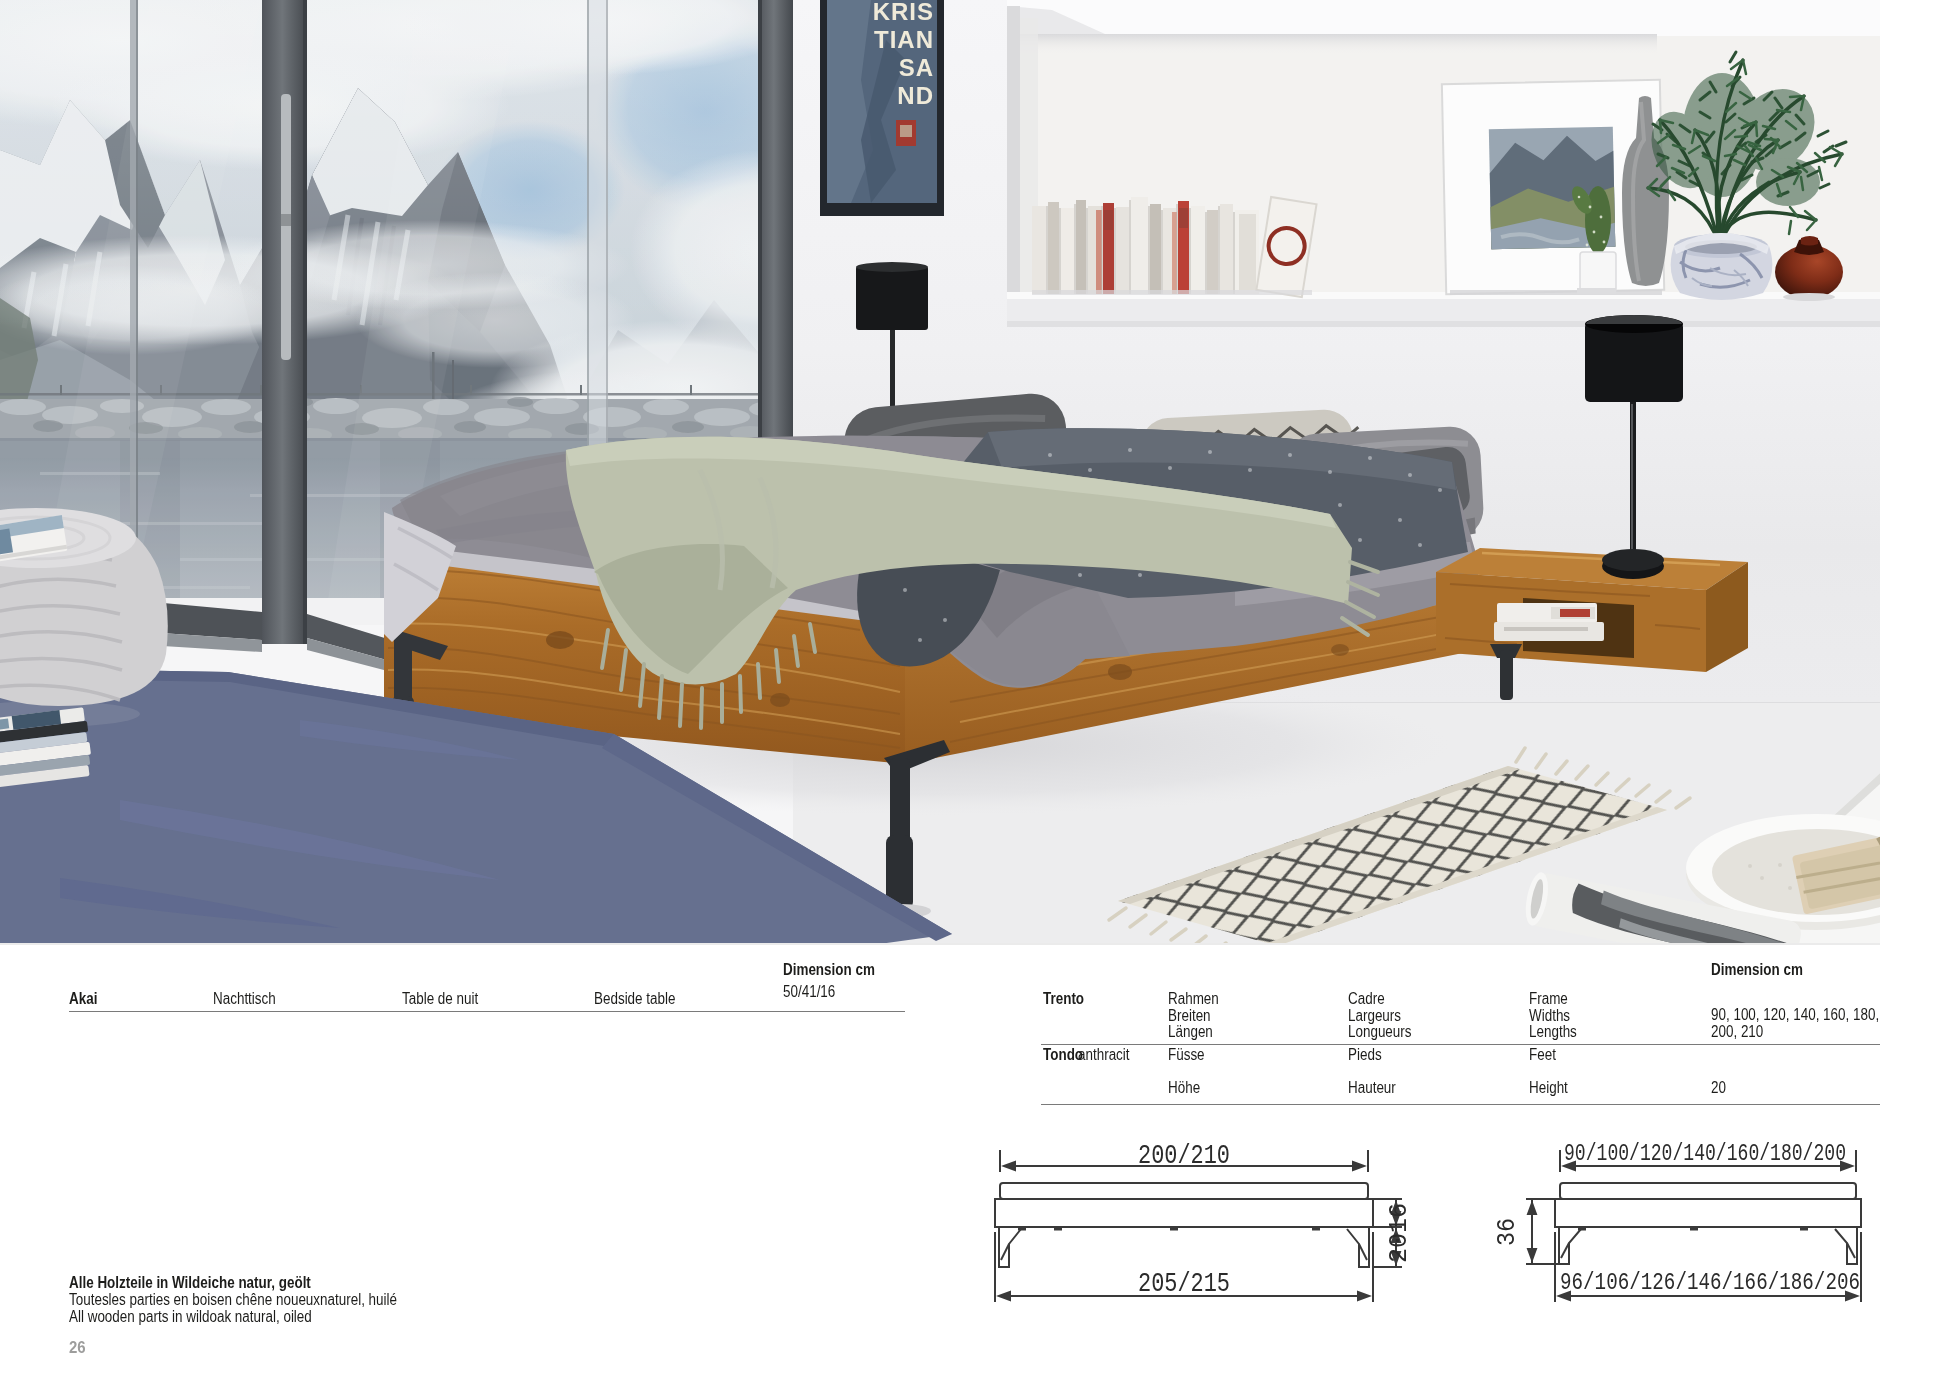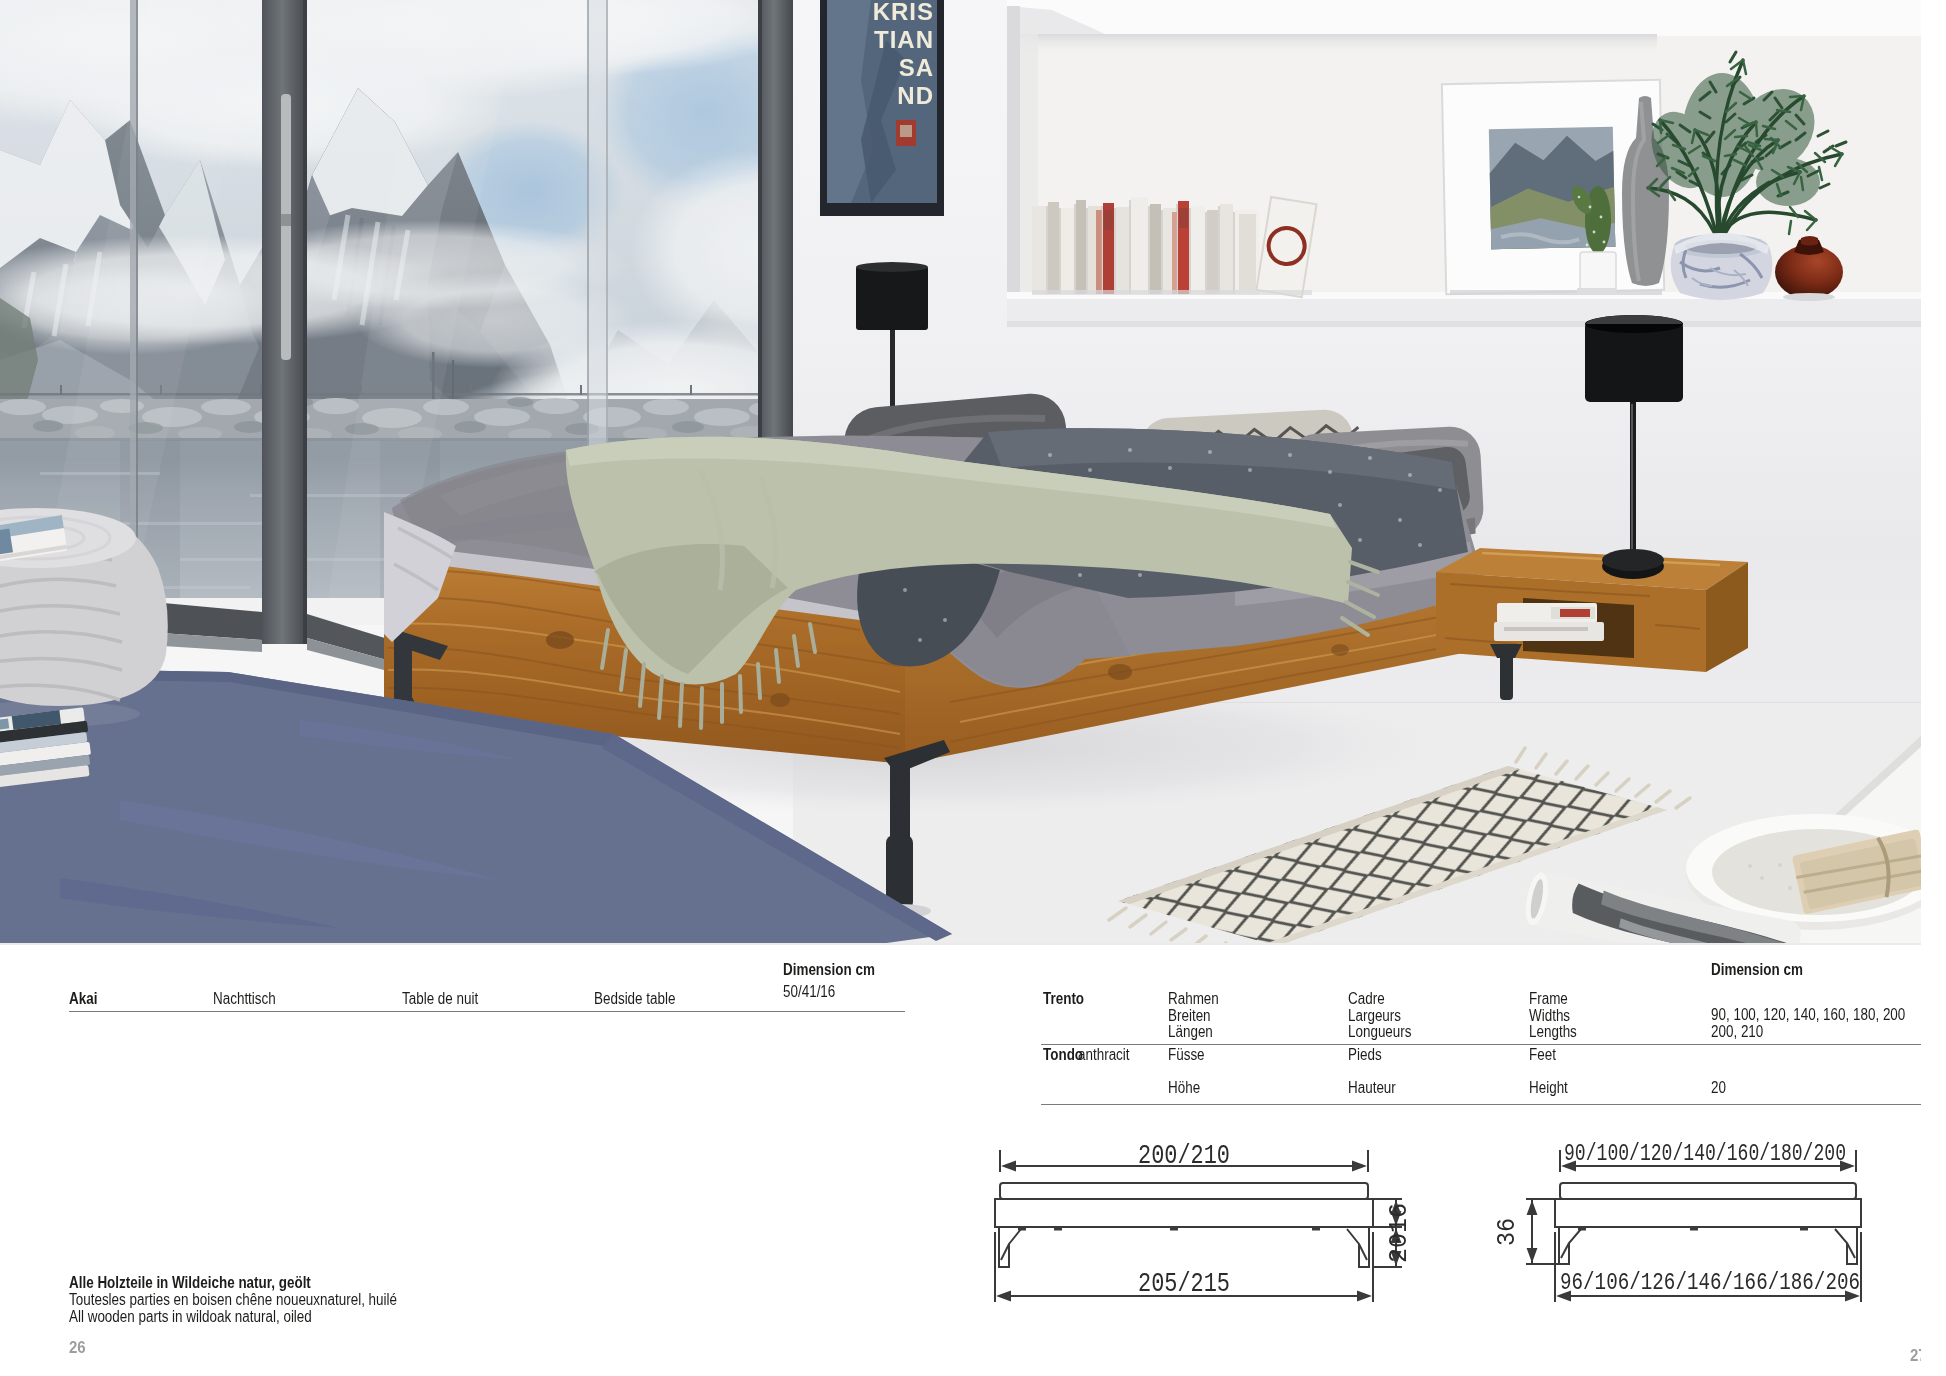--- a/index.html
+++ b/index.html
@@ -1,17 +1,17 @@
 <!DOCTYPE html>
 <html><head>
 <meta charset="utf-8">
 <style>
   html,body{margin:0;padding:0;background:#ffffff;}
   #page{position:relative;width:1880px;height:1376px;overflow:hidden;background:#ffffff;
-        font-family:"Liberation Sans", sans-serif;color:#1d1d1b;padding-left:41px;}
+        font-family:"Liberation Sans", sans-serif;color:#1d1d1b;}
   .t{position:absolute;font-size:16px;line-height:16.5px;white-space:nowrap;transform:scaleX(0.84);transform-origin:0 0;}
   .b{font-weight:bold;}
   .rule{position:absolute;height:1px;background:#7a7a7a;}
   .pg{position:absolute;font-size:17px;font-weight:bold;color:#9d9d9c;transform:scaleX(0.88);transform-origin:0 0;}
 </style>
 </head>
 <body>
 <div id="page">
 
 <svg id="photo" width="1946" height="945" viewBox="0 0 1946 945" xmlns="http://www.w3.org/2000/svg" style="position:absolute;left:0;top:0;">

